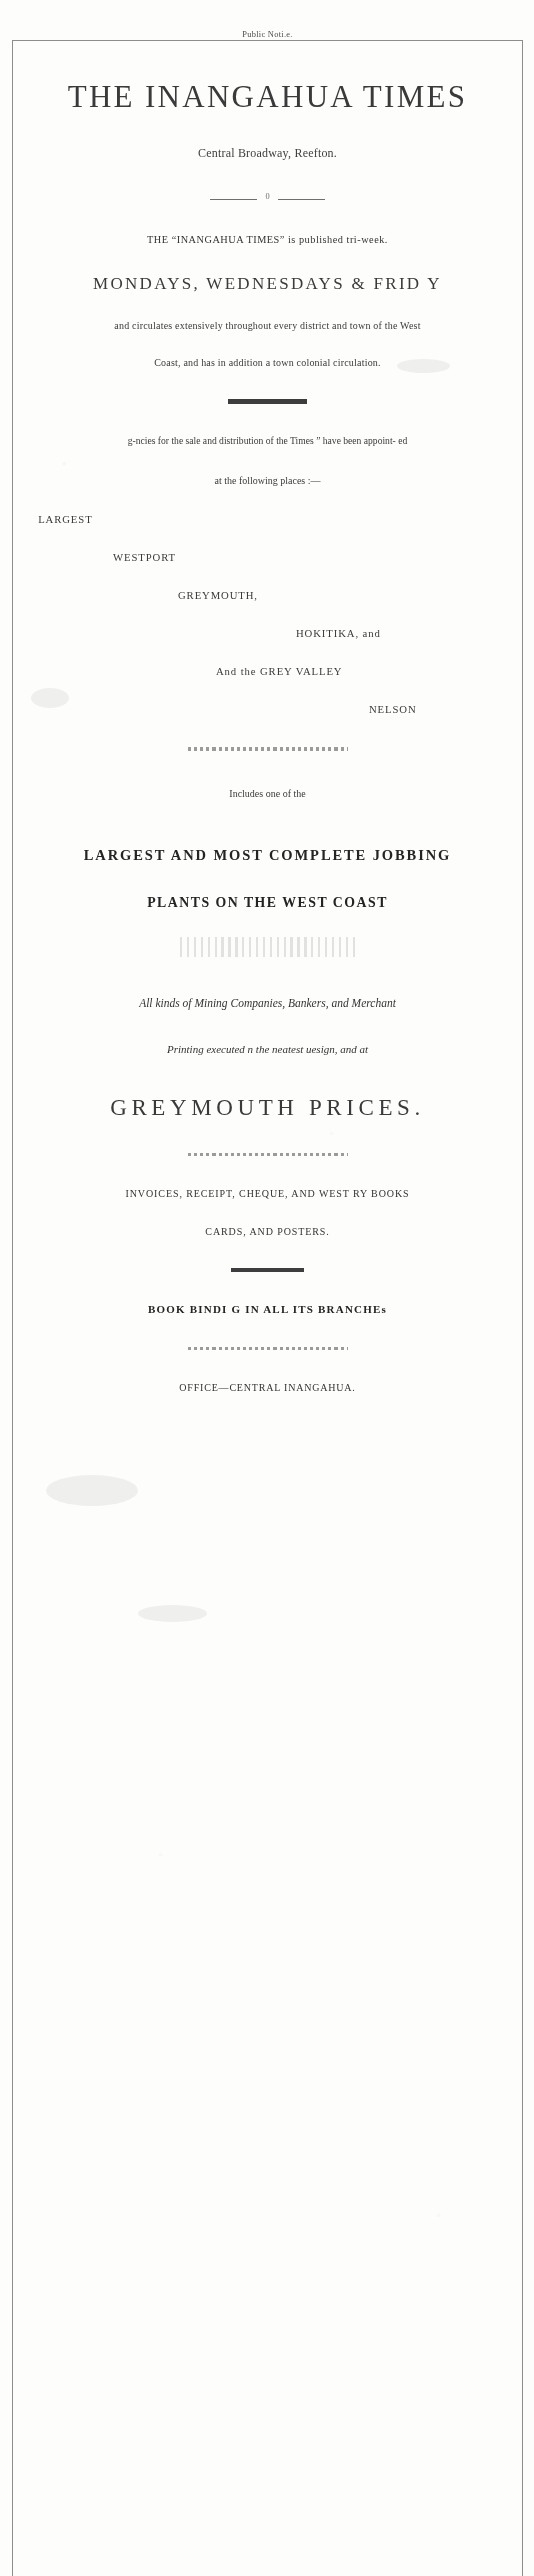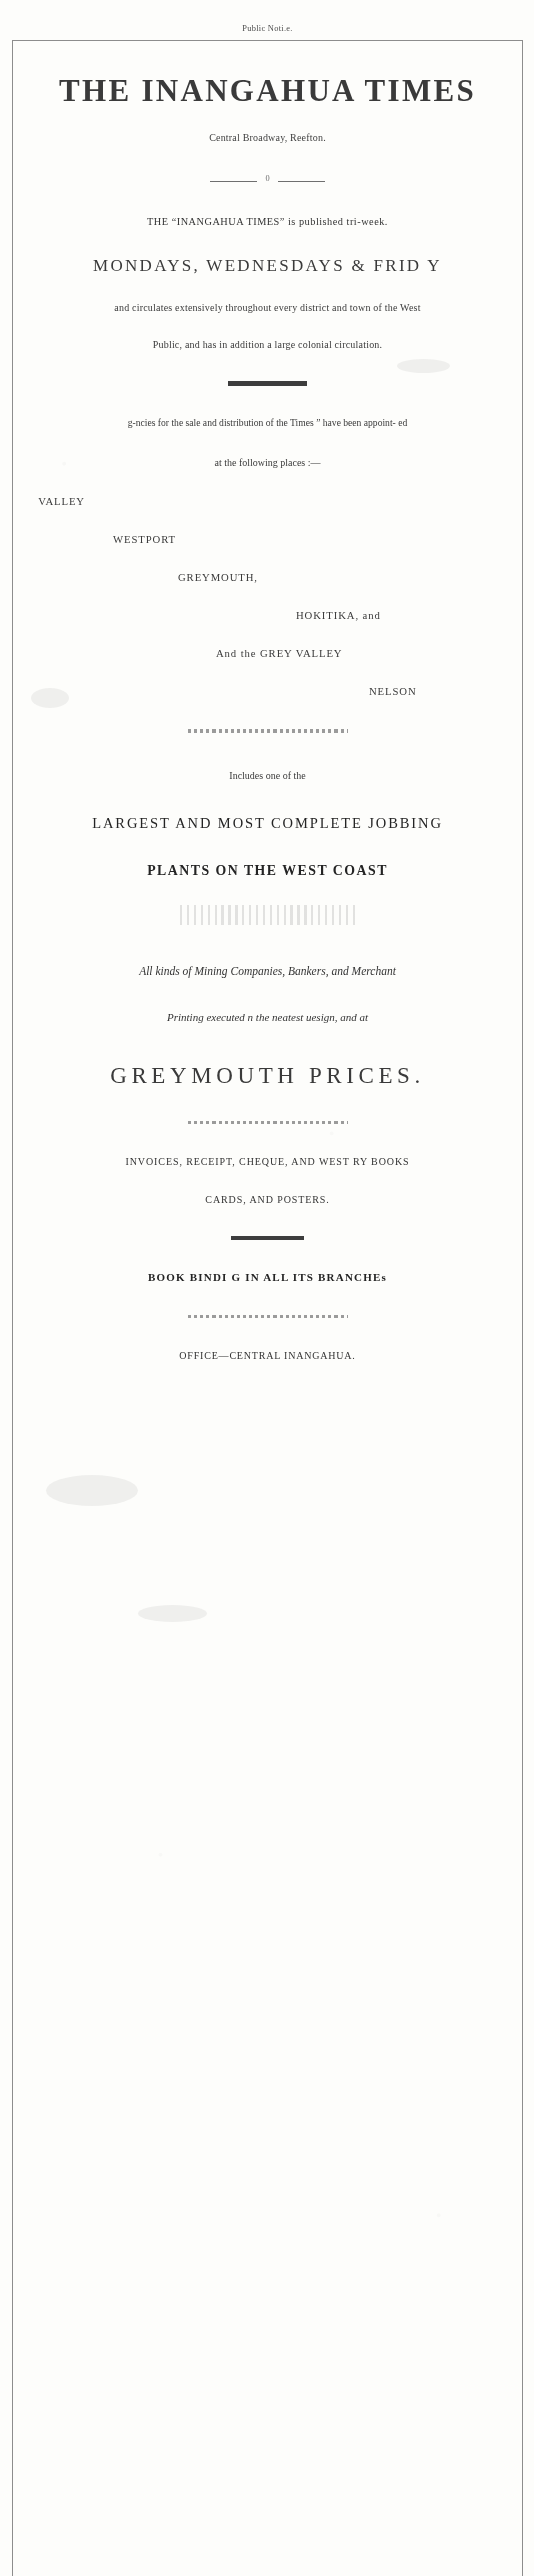--- a/index.html
+++ b/index.html
@@ -45,48 +45,48 @@
     right: 12.2px;
     top: 40px;
     height: 0.8px;
     background: #8d8d8d;
   }
 
   .content {
     position: absolute;
     left: 21.4px;
     right: 21.4px;
-    top: 7px;
+    top: 13px;
     text-align: center;
   }
 
   .kicker {
     font-size: 8.4px;
     letter-spacing: 0.3px;
     color: #4a4a4a;
     padding-top: 17px;
     padding-bottom: 13.8px;
     font-family: "Liberation Serif", serif;
   }
 
   .masthead {
     font-size: 31px;
     letter-spacing: 2.3px;
     color: #3a3a3a;
     font-family: "Liberation Serif", serif;
     margin-top: 26px;
     margin-bottom: 0;
-    font-weight: 700;
+    font-weight: 400;
     white-space: nowrap;
   }
 
   .subhead {
-    font-size: 10px;
+    font-size: 12px;
     color: #3f3f3f;
-    margin-top: 23px;
+    margin-top: 31px;
     letter-spacing: 0.2px;
   }
 
   .orn-thin {
     margin: 34px auto 0 auto;
     width: 115px;
     height: 7.6px;
     position: relative;
   }
   .orn-thin:before, .orn-thin:after {
@@ -191,23 +191,23 @@
   }
 
   .includes {
     font-size: 10px;
     margin-top: 37px;
     color: #3a3a3a;
   }
 
   .largest {
     font-size: 14.5px;
-    font-weight: normal;
+    font-weight: bold;
     letter-spacing: 1.9px;
-    margin-top: 34px;
+    margin-top: 48px;
     color: #242424;
     white-space: nowrap;
   }
 
   .plants {
     font-size: 13.8px;
     font-weight: bold;
     letter-spacing: 1.5px;
     margin-top: 31px;
     color: #242424;
@@ -305,30 +305,30 @@
 
     <div class="orn-thin">
       <span>0</span>
     </div>
 
     <div class="line-a">THE  “INANGAHUA  TIMES”  is published tri-week.</div>
 
     <div class="days">MONDAYS,  WEDNESDAYS  &amp;  FRID  Y</div>
 
     <div class="body-line">and circulates extensively throughout every district and town of the West</div>
-    <div class="body-line">Public, and has in addition a large colonial circulation.</div>
+    <div class="body-line">Coast, and has in addition a town colonial circulation.</div>
 
     <div class="orn-bar"></div>
 
     <div class="agency-line">g-ncies for the sale and distribution of the    Times ” have been appoint- ed</div>
 
     <div class="places-intro">at the following places :—</div>
 
     <div class="places">
-      <div class="place i0">VALLEY</div>
+      <div class="place i0">LARGEST</div>
       <div class="place i1">WESTPORT</div>
       <div class="place i2">GREYMOUTH,</div>
       <div class="place i4">HOKITIKA, and</div>
       <div class="place i3">And the GREY VALLEY</div>
       <div class="place i5">NELSON</div>
     </div>
 
     <div class="orn-dotted"></div>
 
 

